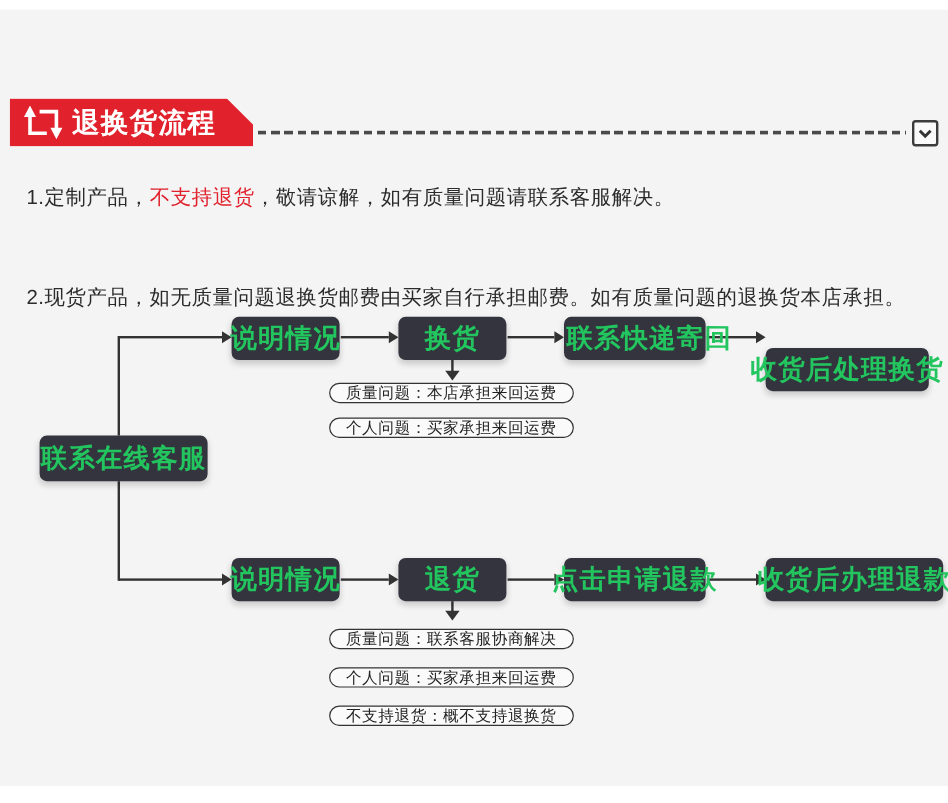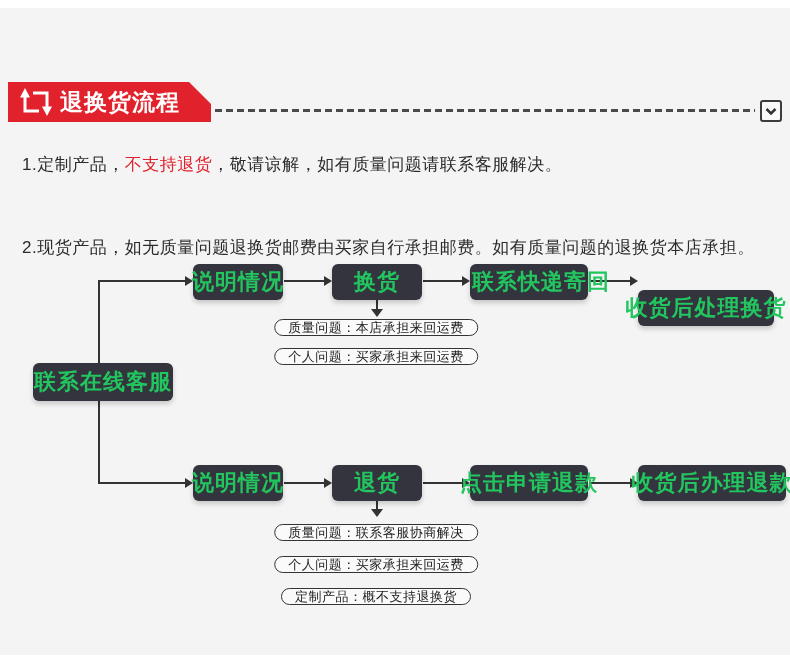--- a/index.html
+++ b/index.html
@@ -146,16 +146,16 @@
     <div class="node n-e3">收货后处理换货</div>
     <div class="node n-r0">说明情况</div>
     <div class="node n-r1">退货</div>
     <div class="node n-r2">点击申请退款</div>
     <div class="node n-r3">收货后办理退款</div>
 
     <div class="pill p-e0">质量问题：本店承担来回运费</div>
     <div class="pill p-e1">个人问题：买家承担来回运费</div>
     <div class="pill p-r0">质量问题：联系客服协商解决</div>
     <div class="pill p-r1">个人问题：买家承担来回运费</div>
-    <div class="pill p-r2">定制产品：概不支持退换货</div>
+    <div class="pill p-r2">不支持退货：概不支持退换货</div>
 
   </div>
 </div>
 
 </body></html>

